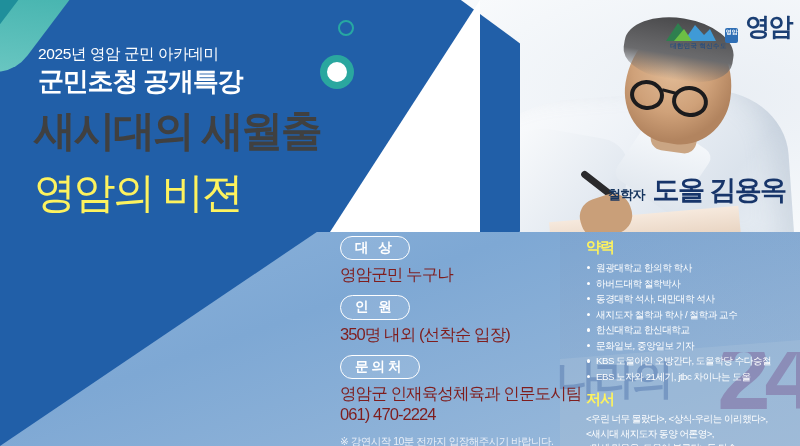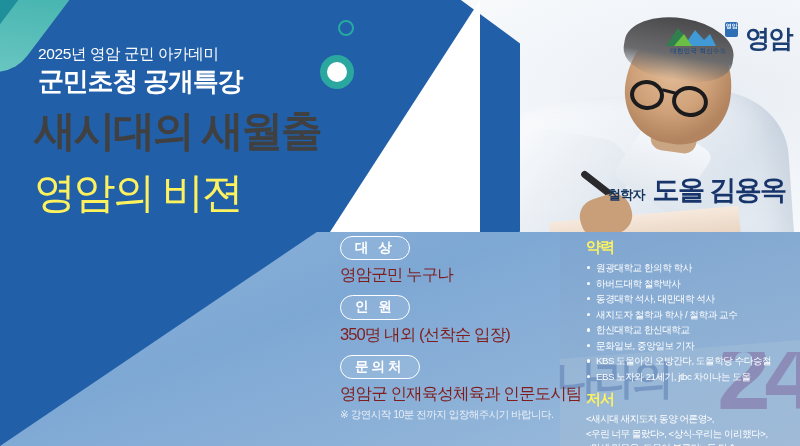--- a/index.html
+++ b/index.html
@@ -198,21 +198,21 @@
 
   
   .speaker {
     position:absolute; left:608px; top:172px;
     display:flex; align-items:flex-end; gap:8px; white-space:nowrap;
   }
   .speaker .role { color:#16355e; font-size:13px; font-weight:700; letter-spacing:-0.8px; padding-bottom:4px;}
   .speaker .name { color:#17356a; font-size:27px; font-weight:700; letter-spacing:-1.6px; }
 
   
-  .logo { position:absolute; right:8px; top:10px; display:flex; align-items:flex-start; gap:7px;margin-top:12px; }
+  .logo { position:absolute; right:8px; top:10px; display:flex; align-items:flex-end; gap:7px; }
   .logo .mtn { width:54px; height:26px; position:relative; }
   .logo .tag {
     position:absolute; left:6px; top:25px; font-size:6.4px; color:#2c4f7c;
     letter-spacing:0.4px; white-space:nowrap; font-weight:700;
   }
   .logo .seal {
     width:13px; height:15px; background:#2f6fb5; border-radius:2px;
     color:#fff; font-size:6px; line-height:7px; text-align:center;
     padding-top:1px; font-weight:700;
   }
@@ -387,38 +387,39 @@
 
   <div class="col-mid">
     <div class="pill">대  상</div>
     <div class="mid-val">영암군민 누구나</div>
 
     <div class="pill">인  원</div>
     <div class="mid-val">350명 내외 (선착순 입장)</div>
 
     <div class="pill">문의처</div>
     <div class="mid-val" style="margin-bottom:0">영암군 인재육성체육과 인문도시팀</div>
+    <div class="mid-val">061) 470-2224</div>
 
     <div class="mid-note">※ 강연시작 10분 전까지 입장해주시기 바랍니다.</div>
   </div>
 
   <div class="col-right">
     <div class="sec-title">약력</div>
     <ul class="bul">
       <li>원광대학교 한의학 학사</li>
       <li>하버드대학 철학박사</li>
       <li>동경대학 석사, 대만대학 석사</li>
       <li>새지도자 철학과 학사 / 철학과 교수</li>
       <li>한신대학교 한신대학교</li>
       <li>문화일보, 중앙일보 기자</li>
       <li>KBS 도올아인 오방간다, 도올학당 수다승철</li>
       <li>EBS 노자와 21세기, jtbc 차이나는 도올</li>
     </ul>
 
     <div class="books">
       <div class="sec-title">저서</div>
+      <p>&lt;우린 너무 몰랐다&gt;, &lt;상식-우리는 이리했다&gt;,</p>
       <p>&lt;새시대 새지도자 동양 어론영&gt;,</p>
-      <p>&lt;우린 너무 몰랐다&gt;, &lt;상식-우리는 이리했다&gt;,</p>
       <p>&lt;만세 만용운, 도올이 부른다&gt; 등 다수</p>
     </div>
   </div>
 
 </div>
 
 </body></html>

